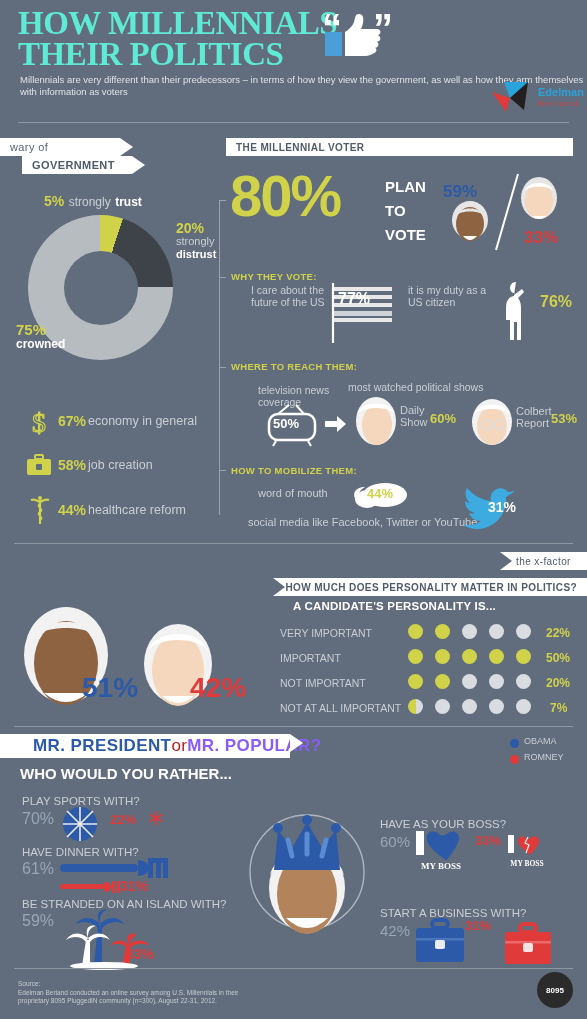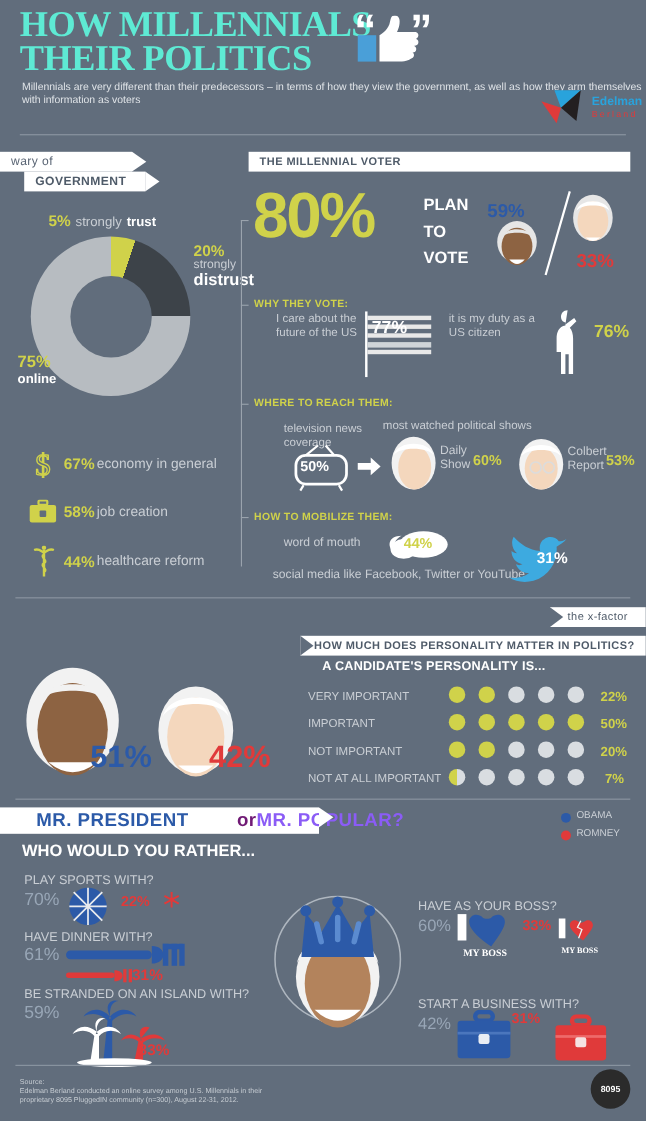--- a/index.html
+++ b/index.html
@@ -147,26 +147,26 @@
     <span class="bold" style="font-size:12px;">trust</span>
   </div>
 
   <div id="donut-wrap">
     <div id="donut"></div>
   </div>
 
   <div class="abs" style="left:176px; top:222px; line-height:13px;">
     <div class="yellow bold" style="font-size:14px;">20%</div>
     <div class="grey-txt" style="font-size:11px;">strongly</div>
-    <div class="bold" style="font-size:15px;">distrust</div>
+    <div class="bold" style="font-size:11px;">distrust</div>
   </div>
 
   <div class="abs" style="left:16px; top:322px; line-height:15px;">
     <div class="yellow bold" style="font-size:15px;">75%</div>
-    <div class="bold" style="font-size:12px;">online</div>
+    <div class="bold" style="font-size:12px;">crowned</div>
   </div>
 
 
   <div class="abs" style="left:24px; top:408px; width:200px; height:28px;">
     <svg class="abs" style="left:4px; top:0;" width="22" height="28" viewBox="0 0 22 28">
       <text x="11" y="24" font-size="28" font-family="Liberation Serif, serif" fill="none" stroke="#d0d24a" stroke-width="1.2" text-anchor="middle">$</text>
     </svg>
     <span class="abs yellow bold" style="left:34px; top:5px; font-size:14px;">67%</span>
     <span class="abs grey-txt" style="left:64px; top:6px; font-size:12.5px;">economy in general</span>
   </div>
@@ -366,21 +366,21 @@
       <span class="dot off"></span>
       <span class="dot off"></span>
       <span class="dot off"></span>
   </div>
   <div class="abs yellow bold" style="left:550px; top:701px; font-size:12px;">7%</div>
 
   <div class="divider" style="top:726px;"></div>
 
   <div class="ribbon flag-tail" style="left:0px; top:734px; width:290px; height:24px; font-size:17px; padding-left:33px;">
     <span class="blue-txt">MR. PRESIDENT</span>
-    <span style="color:#701a75; font-weight:bold;margin-left:44px;"> or </span>
+    <span style="color:#b91c1c; font-weight:normal;"> or </span>
     <span style="color:#8b5cf6;">MR. POPULAR?</span>
   </div>
 
 
   <div class="abs" style="left:510px; top:736px;">
     <span class="abs" style="left:0; top:3px; width:9px; height:9px; border-radius:50%; background:#2c5aa8;"></span>
     <span class="abs grey-txt" style="left:14px; top:0; font-size:9px;">OBAMA</span>
   </div>
   <div class="abs" style="left:510px; top:752px;">
     <span class="abs" style="left:0; top:3px; width:9px; height:9px; border-radius:50%; background:#e03a3a;"></span>

